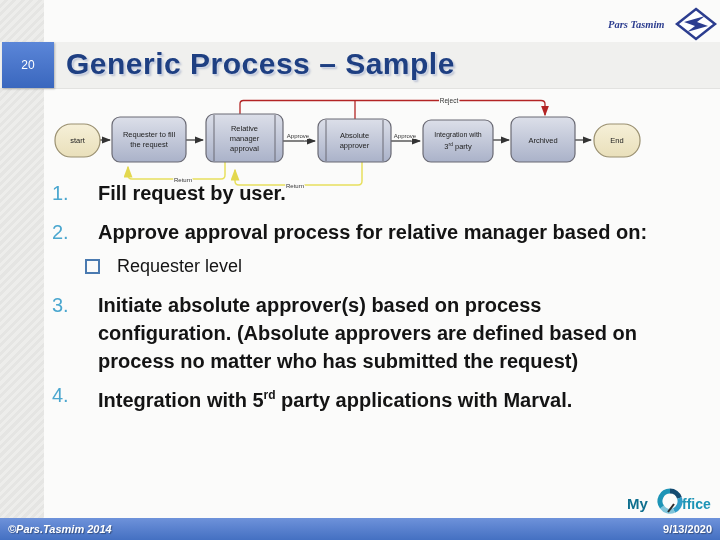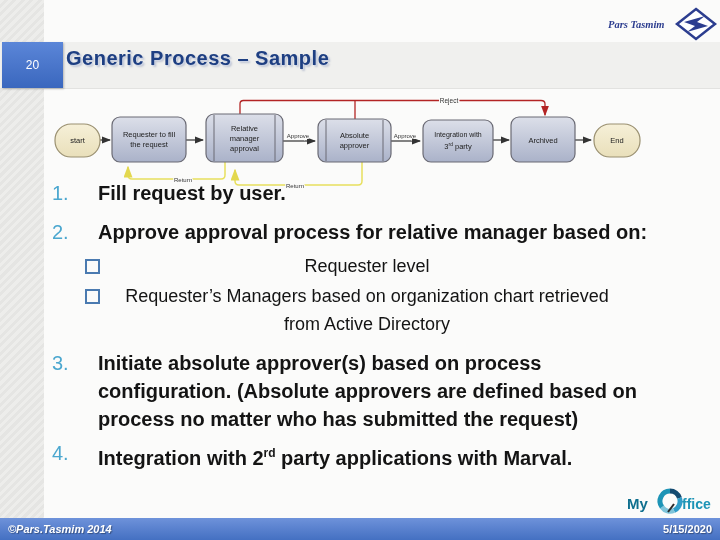--- a/index.html
+++ b/index.html
@@ -10,41 +10,41 @@
   }
   .left-strip{
     position:absolute;left:0;top:0;width:44px;height:540px;
     background:repeating-linear-gradient(135deg,#ededeb 0 3px,#e5e5e3 3px 6px);
   }
   .header-band{
     position:absolute;left:0;top:42px;width:720px;height:46px;
     background:#f0f0ee;border-bottom:1px solid #e2e2e0;
   }
   .slide-number-box{
-    position:absolute;left:2px;top:42px;width:61px;height:46px;
+    position:absolute;left:2px;top:42px;width:52px;height:46px;
     background:linear-gradient(180deg,#5b86d8,#3a67be);
     color:#ffffff;font-size:12px;display:flex;align-items:center;justify-content:center;
     box-shadow:1px 1px 2px rgba(0,0,0,.25);
   }
   .page-title{
     position:absolute;left:66px;top:47px;
-    font-size:20px;font-weight:bold;color:#1e3f82;letter-spacing:.5px;
+    font-size:30px;font-weight:bold;color:#1e3f82;letter-spacing:.5px;
     text-shadow:1px 1px 0 #cdd4e4,2px 2px 2px rgba(130,145,180,.45);
   }
   .pars-logo{position:absolute;left:606px;top:6px;}
   .myoffice-logo{position:absolute;left:626px;top:486px;}
   .flowchart{position:absolute;left:0;top:0;width:720px;height:210px;}
 
   .content{
     position:absolute;left:52px;top:179px;width:630px;color:#141414;
   }
   .row{display:flex;margin-bottom:11px;}
   .row .num{width:46px;flex-shrink:0;font-size:20px;color:#4ba7cf;line-height:28px;}
   .row .txt{font-size:20px;line-height:28px;width:575px;font-weight:bold;}
-  .subrow{display:flex;margin-left:33px;margin-bottom:2px;text-align:center;}
+  .subrow{display:flex;margin-left:33px;margin-bottom:2px;}
   .subrow .bullet{
     width:11px;height:11px;border:2px solid #4a7ab0;background:transparent;
     margin:7px 17px 0 0;flex-shrink:0;
   }
   .subrow .subtxt{font-size:18px;line-height:28px;width:500px;}
   .gap-after-subs{height:9px;}
 
   .footer-bar{
     position:absolute;left:0;bottom:0;width:720px;height:22px;
     background:linear-gradient(180deg,#6e92da,#4470c2);
@@ -172,45 +172,41 @@
   </div>
   <div class="row" style="margin-bottom:6px;">
     <span class="num">2.</span>
     <span class="txt">Approve approval process for relative manager based on:</span>
   </div>
 
   <div class="subrow">
     <span class="bullet"></span>
     <span class="subtxt">Requester level</span>
   </div>
-  <div class="subrow">
-    <span class="bullet"></span>
-    <span class="subtxt">Requester’s Managers based on organization chart retrieved from Active Directory</span>
-  </div>
 
   <div class="gap-after-subs"></div>
 
   <div class="row" style="margin-bottom:6px;">
     <span class="num">3.</span>
     <span class="txt">Initiate absolute approver(s) based on process configuration. (Absolute approvers are defined based on process no matter who has submitted the request)</span>
   </div>
   <div class="row">
     <span class="num">4.</span>
-    <span class="txt"><span>Integration with 2</span><sup>rd</sup><span> party applications with Marval.</span></span>
+    <span class="txt"><span>Integration with 5</span><sup>rd</sup><span> party applications with Marval.</span></span>
   </div>
 </div>
 
 <svg class="myoffice-logo" width="92" height="30" viewBox="0 0 92 30">
   <text x="1" y="23" font-size="15" font-weight="bold" fill="#0f6f8e">My</text>
   <g>
     <path d="M44,5 A10,10 0 0 1 53.5,12" fill="none" stroke="#134a70" stroke-width="5"></path>
     <path d="M53.5,12 A10,10 0 0 1 48,24.5" fill="none" stroke="#2f9dc9" stroke-width="5"></path>
     <path d="M48,24.5 A10,10 0 0 1 36,21" fill="none" stroke="#7fc4da" stroke-width="5"></path>
     <path d="M36,21 A10,10 0 0 1 44,5" fill="none" stroke="#1d94b6" stroke-width="5"></path>
     <line x1="48" y1="18" x2="42" y2="26" stroke="#2a2a2a" stroke-width="2"></line>
   </g>
   <text x="56" y="23" font-size="14" font-weight="bold" fill="#1d94b6">ffice</text>
 </svg>
 
 <div class="footer-bar">
   <span style="font-style:italic;">©Pars.Tasmim 2014</span>
-  <span>5/15/2020</span>
+  <span>9/13/2020</span>
 </div>
 
 </body></html>

